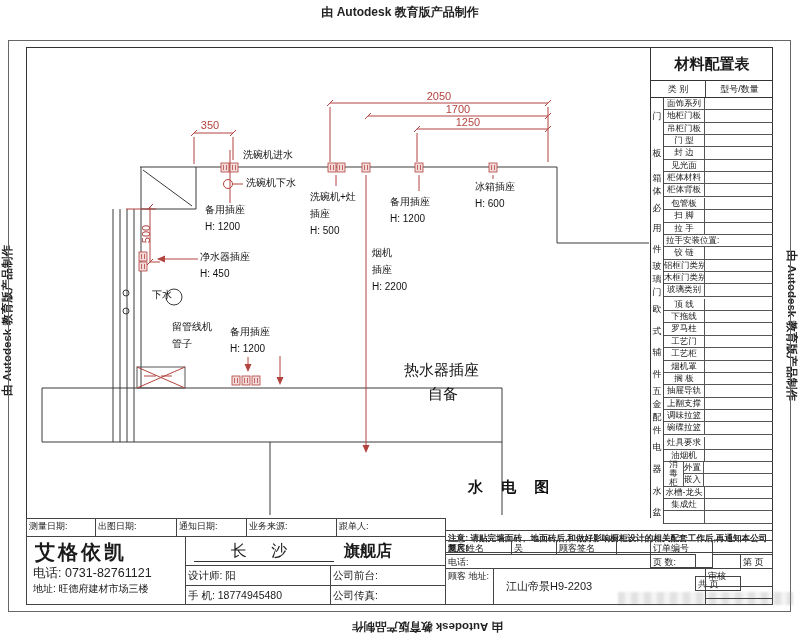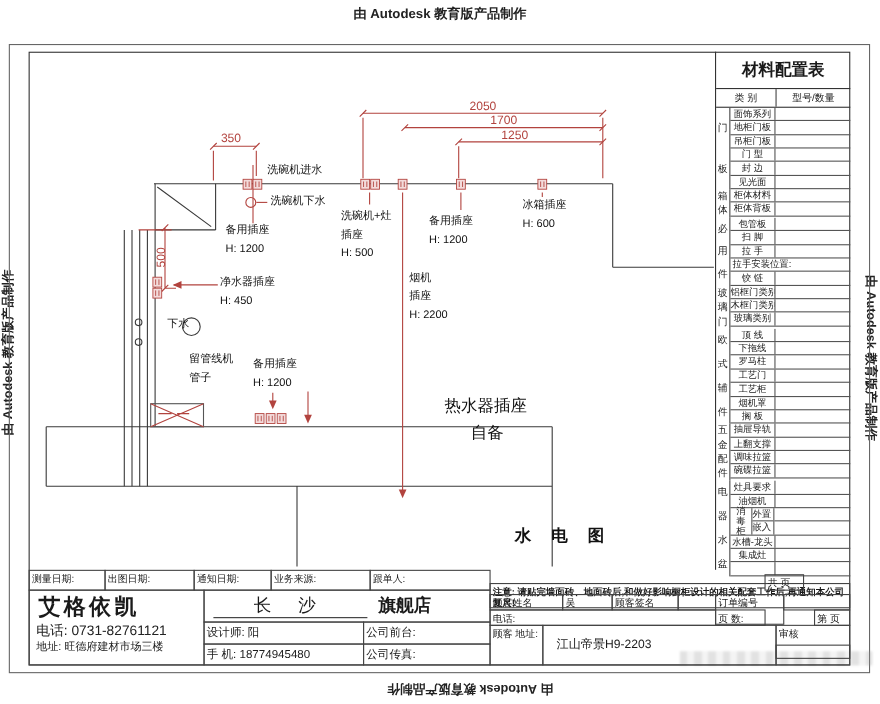--- a/index.html
+++ b/index.html
@@ -418,20 +418,20 @@
 
   <div class="tb-cell" style="left:445px;top:540px;width:67px;height:15px">顾客姓名</div>
   <div class="tb-cell" style="left:511px;top:540px;width:46px;height:15px">吴</div>
   <div class="tb-cell" style="left:556px;top:540px;width:61px;height:15px">顾客签名</div>
   <div class="tb-cell" style="left:616px;top:540px;width:35px;height:15px"></div>
   <div class="tb-cell" style="left:650px;top:540px;width:63px;height:28px">订单编号</div>
   <div class="tb-cell" style="left:712px;top:540px;width:61px;height:15px"></div>
 
   <div class="tb-cell" style="left:445px;top:554px;width:206px;height:15px">电话:</div>
   <div class="tb-cell" style="left:650px;top:554px;width:46px;height:15px">页 数:</div>
-  <div class="tb-cell" style="left:695px;top:522px;width:36px;height:15px">共 页</div>
+  <div class="tb-cell" style="left:695px;top:576px;width:46px;height:15px">共 页</div>
   <div class="tb-cell" style="left:740px;top:554px;width:33px;height:15px">第 页</div>
 
   <div class="tb-cell" style="left:445px;top:568px;width:49px;height:37px;white-space:normal">顾客 地址:</div>
   <div class="tb-cell tb-big-val" style="left:493px;top:568px;width:213px;height:37px">江山帝景H9-2203</div>
   <div class="tb-cell" style="left:705px;top:568px;width:68px;height:31px">审核</div>
   <div class="tb-cell" style="left:705px;top:586px;width:68px;height:19px"></div>
 </div>
 
 </body></html>

